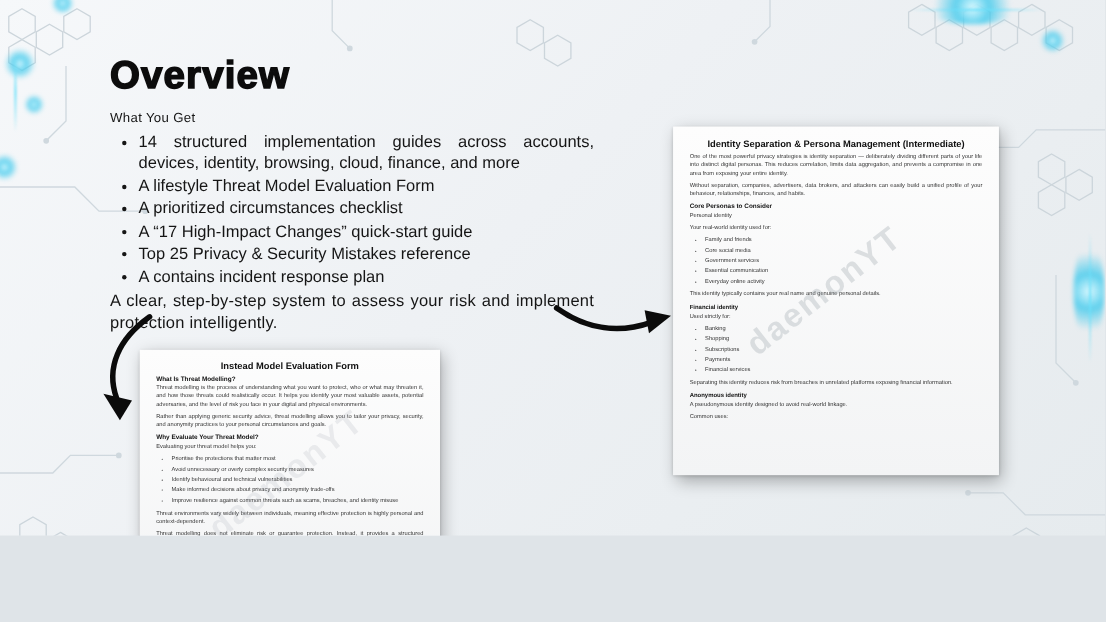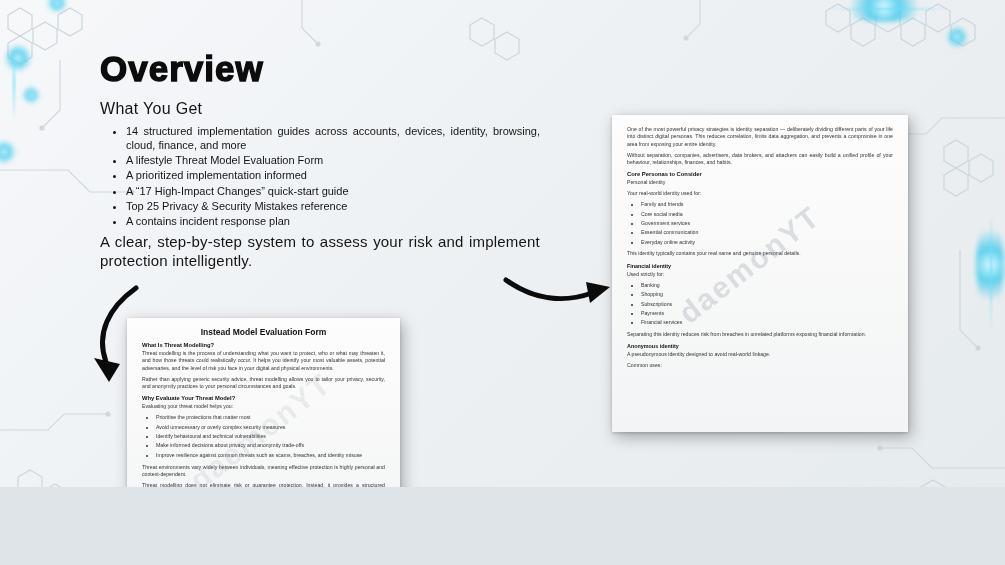--- a/index.html
+++ b/index.html
@@ -9,22 +9,22 @@
   .bg-svg{position:absolute;left:0;top:0;z-index:0;}
   .glow{position:absolute;z-index:1;border-radius:50%;filter:blur(2px);pointer-events:none;
     background:radial-gradient(circle, rgba(215,248,255,0.95) 0%, rgba(62,201,236,0.8) 32%, rgba(62,201,236,0) 72%);}
   .cyanline{position:absolute;z-index:1;filter:blur(1px);pointer-events:none;
     background:linear-gradient(90deg, rgba(62,201,236,0) 0%, rgba(110,225,250,0.9) 50%, rgba(62,201,236,0) 100%);}
   .cyanline.v{background:linear-gradient(180deg, rgba(62,201,236,0) 0%, rgba(110,225,250,0.9) 50%, rgba(62,201,236,0) 100%);}
 
   .content{position:absolute;left:100px;top:50px;width:440px;z-index:3;color:#151515;}
   .page-title{font-size:35px;font-weight:bold;letter-spacing:1px;margin:0;
     -webkit-text-stroke:1.4px #0c0c0c;color:#0c0c0c;line-height:1.1;}
-  .subtitle{font-size:16px;margin-top:11px;letter-spacing:0.3px;}
-  .benefits{margin:6px 0 0 0;padding-left:26px;font-size:11px;line-height:1.3;text-align:justify;}
+  .subtitle{font-size:12px;margin-top:11px;letter-spacing:0.3px;}
+  .benefits{margin:6px 0 0 0;padding-left:26px;font-size:15px;line-height:1.3;text-align:justify;}
   .benefits li{margin:1px 0;}
   .closing{font-size:15px;line-height:1.3;text-align:justify;margin:3px 0 0 0;letter-spacing:0.2px;}
 
   .arrow{position:absolute;z-index:3;}
   .arrow-left{left:86px;top:282px;}
   .arrow-right{left:500px;top:270px;}
 
   .doc{position:absolute;z-index:2;background:linear-gradient(180deg,#fdfdfd 0%,#f3f4f5 100%);
     box-shadow:3px 5px 14px rgba(0,0,0,0.30), 0 1px 3px rgba(0,0,0,0.18);
     color:#222;overflow:hidden;box-sizing:border-box;}
@@ -117,21 +117,21 @@
   <div class="cyanline" style="left:828px;top:8px;width:120px;height:2px;"></div>
   <div class="cyanline v" style="left:990px;top:212px;width:2px;height:118px;"></div>
   <div class="cyanline" style="left:64px;top:538px;width:140px;height:2px;"></div>
 
   <div class="content">
     <h1 class="page-title">Overview</h1>
     <div class="subtitle">What You Get</div>
     <ul class="benefits">
       <li>14 structured implementation guides across accounts, devices, identity, browsing, cloud, finance, and more</li>
       <li>A lifestyle Threat Model Evaluation Form</li>
-      <li>A prioritized implementation informed</li>
+      <li>A prioritized circumstances checklist</li>
       <li>A “17 High-Impact Changes” quick-start guide</li>
       <li>Top 25 Privacy &amp; Security Mistakes reference</li>
       <li>A contains incident response plan</li>
     </ul>
     <p class="closing">A clear, step-by-step system to assess your risk and implement protection intelligently.</p>
   </div>
 
   <svg class="arrow arrow-left" width="70" height="108" viewBox="0 0 70 108">
     <path d="M50 6 C 22 26, 10 52, 20 80" stroke="#0b0b0b" stroke-width="5" fill="none" stroke-linecap="round"></path>
     <polygon points="23,100 8,76 34,82" fill="#0b0b0b"></polygon>
@@ -155,20 +155,21 @@
       <li>Identify behavioural and technical vulnerabilities</li>
       <li>Make informed decisions about privacy and anonymity trade-offs</li>
       <li>Improve resilience against common threats such as scams, breaches, and identity misuse</li>
     </ul>
     <p>Threat environments vary widely between individuals, meaning effective protection is highly personal and context-dependent.</p>
     <p>Threat modelling does not eliminate risk or guarantee protection. Instead, it provides a structured framework for awareness, prioritisation, and realistic risk reduction. Your threat model may evolve over time as your lifestyle, online presence, and threat landscape change. This evaluation is designed to support reflection and decision-making, helping you align your protective measures with your actual risk profile rather than perceived or generic risks.</p>
   </div>
 
   <div class="doc doc-right">
     <div class="wm">daemonYT</div>
+    <h2>Identity Separation &amp; Persona Management (Intermediate)</h2>
     <p>One of the most powerful privacy strategies is identity separation — deliberately dividing different parts of your life into distinct digital personas. This reduces correlation, limits data aggregation, and prevents a compromise in one area from exposing your entire identity.</p>
     <p>Without separation, companies, advertisers, data brokers, and attackers can easily build a unified profile of your behaviour, relationships, finances, and habits.</p>
     <h3>Core Personas to Consider</h3>
     <p>Personal identity</p>
     <p>Your real-world identity used for:</p>
     <ul>
       <li>Family and friends</li>
       <li>Core social media</li>
       <li>Government services</li>
       <li>Essential communication</li>

